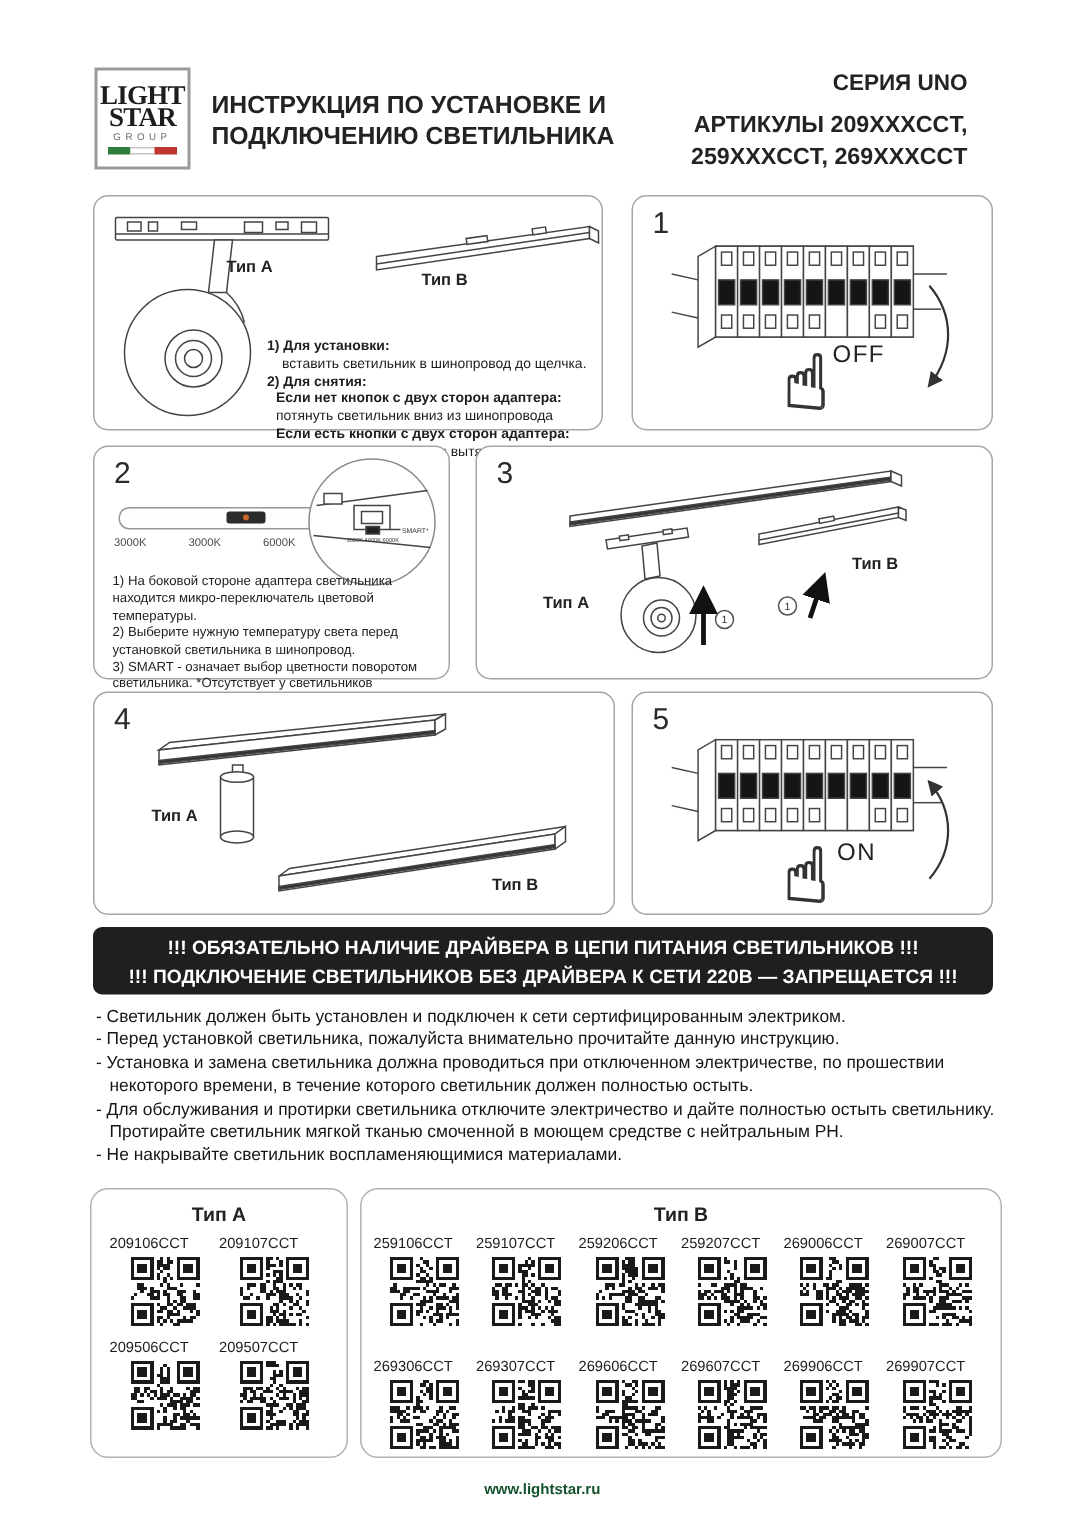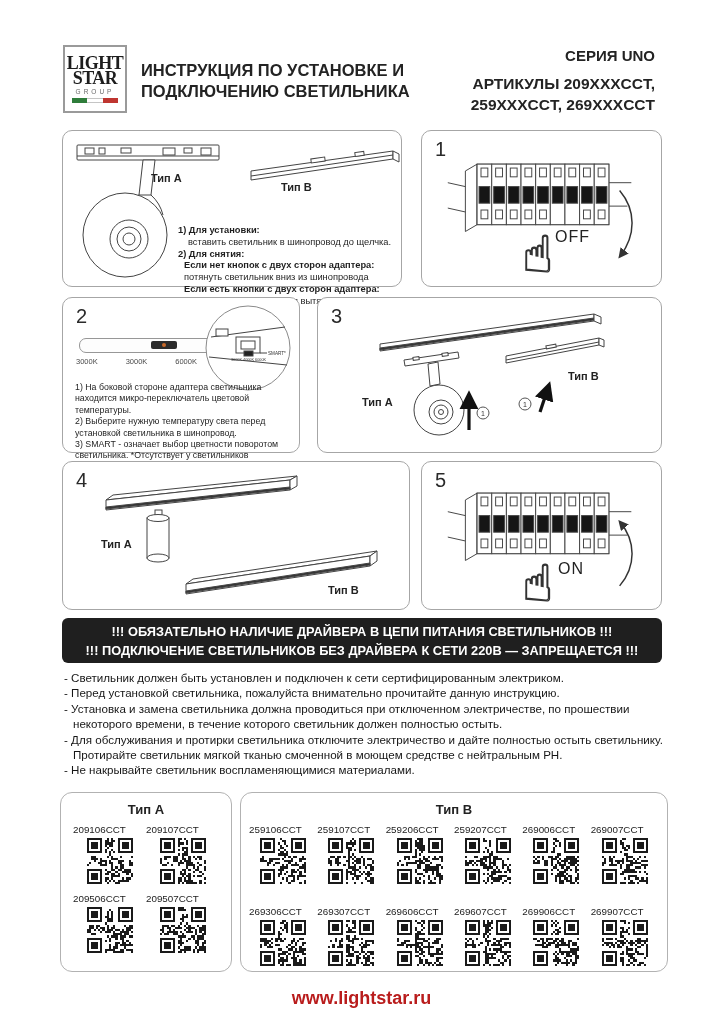--- a/index.html
+++ b/index.html
@@ -9,21 +9,21 @@
   
   .logo-box{position:absolute;left:63px;top:45px;width:60px;height:64px;border:2px solid #9a9a9a;background:#fff;display:flex;flex-direction:column;align-items:center;justify-content:center;}
   .logo-word{font-family:"Liberation Serif",serif;font-weight:bold;font-size:18px;line-height:15px;letter-spacing:-.5px;color:#1d1d1d;}
   .logo-group{font-family:"Liberation Sans",sans-serif;font-size:6.5px;letter-spacing:3px;color:#6a6a6a;margin-top:2px;}
   .logo-flag{display:flex;width:46px;height:5px;margin-top:3px;}
   .logo-flag span{flex:1;height:100%;}
   .flag-green{background:#2f7d3b;}
   .flag-white{background:#fff;border-top:1px solid #c5c5c5;border-bottom:1px solid #c5c5c5;box-sizing:border-box;}
   .flag-red{background:#bf3530;}
   .doc-title{position:absolute;left:141px;top:60px;font-size:16.5px;font-weight:bold;line-height:21px;color:#232323;}
-  .head-right{position:absolute;right:68px;top:47px;text-align:right;font-weight:bold;color:#232323;}
+  .head-right{position:absolute;right:78px;top:47px;text-align:right;font-weight:bold;color:#232323;}
   .series{font-size:15px;margin-bottom:9px;}
   .articles{font-size:15.5px;line-height:21px;margin-left:48px;}
 
   
   .box{position:absolute;border:1.5px solid #a6a6a6;border-radius:10px;background:#fff;box-sizing:border-box;}
   .box-install{left:62px;top:130px;width:340px;height:157px;}
   .box-1{left:421px;top:130px;width:241px;height:157px;}
   .box-2{left:62px;top:297px;width:238px;height:156px;}
   .box-3{left:317px;top:297px;width:345px;height:156px;}
   .box-4{left:62px;top:461px;width:348px;height:149px;}
@@ -59,21 +59,21 @@
   .panel-a{left:60px;top:792px;width:172px;height:180px;}
   .panel-b{left:240px;top:792px;width:428px;height:180px;}
   .qr-title{text-align:center;margin-top:9px;font-weight:bold;font-size:13px;color:#222;}
   .qr-grid{display:grid;margin-top:7px;}
   .panel-a .qr-grid{grid-template-columns:repeat(2,1fr);row-gap:9px;padding:0 12px;}
   .panel-b .qr-grid{grid-template-columns:repeat(6,1fr);row-gap:22px;padding:0 8px;}
   .qr-cell{text-align:left;}
   .qr-cell .code{font-size:9.8px;color:#1c1c1c;margin-bottom:3px;white-space:nowrap;}
   .qr-cell svg{display:block;margin:0 auto;width:46px;height:46px;}
 
-  .footer{position:absolute;left:0;right:0;top:988px;text-align:center;font-weight:bold;font-size:18px;color:#b91c1c;}
+  .footer{position:absolute;left:0;right:0;top:988px;text-align:center;font-weight:bold;font-size:10px;color:#14532d;}
 
   svg{overflow:visible;}
   .lineart{stroke:#444;fill:#fff;stroke-width:1;}
 </style>
 </head>
 <body>
 
 <div class="page">
 
   <div class="logo-box">

